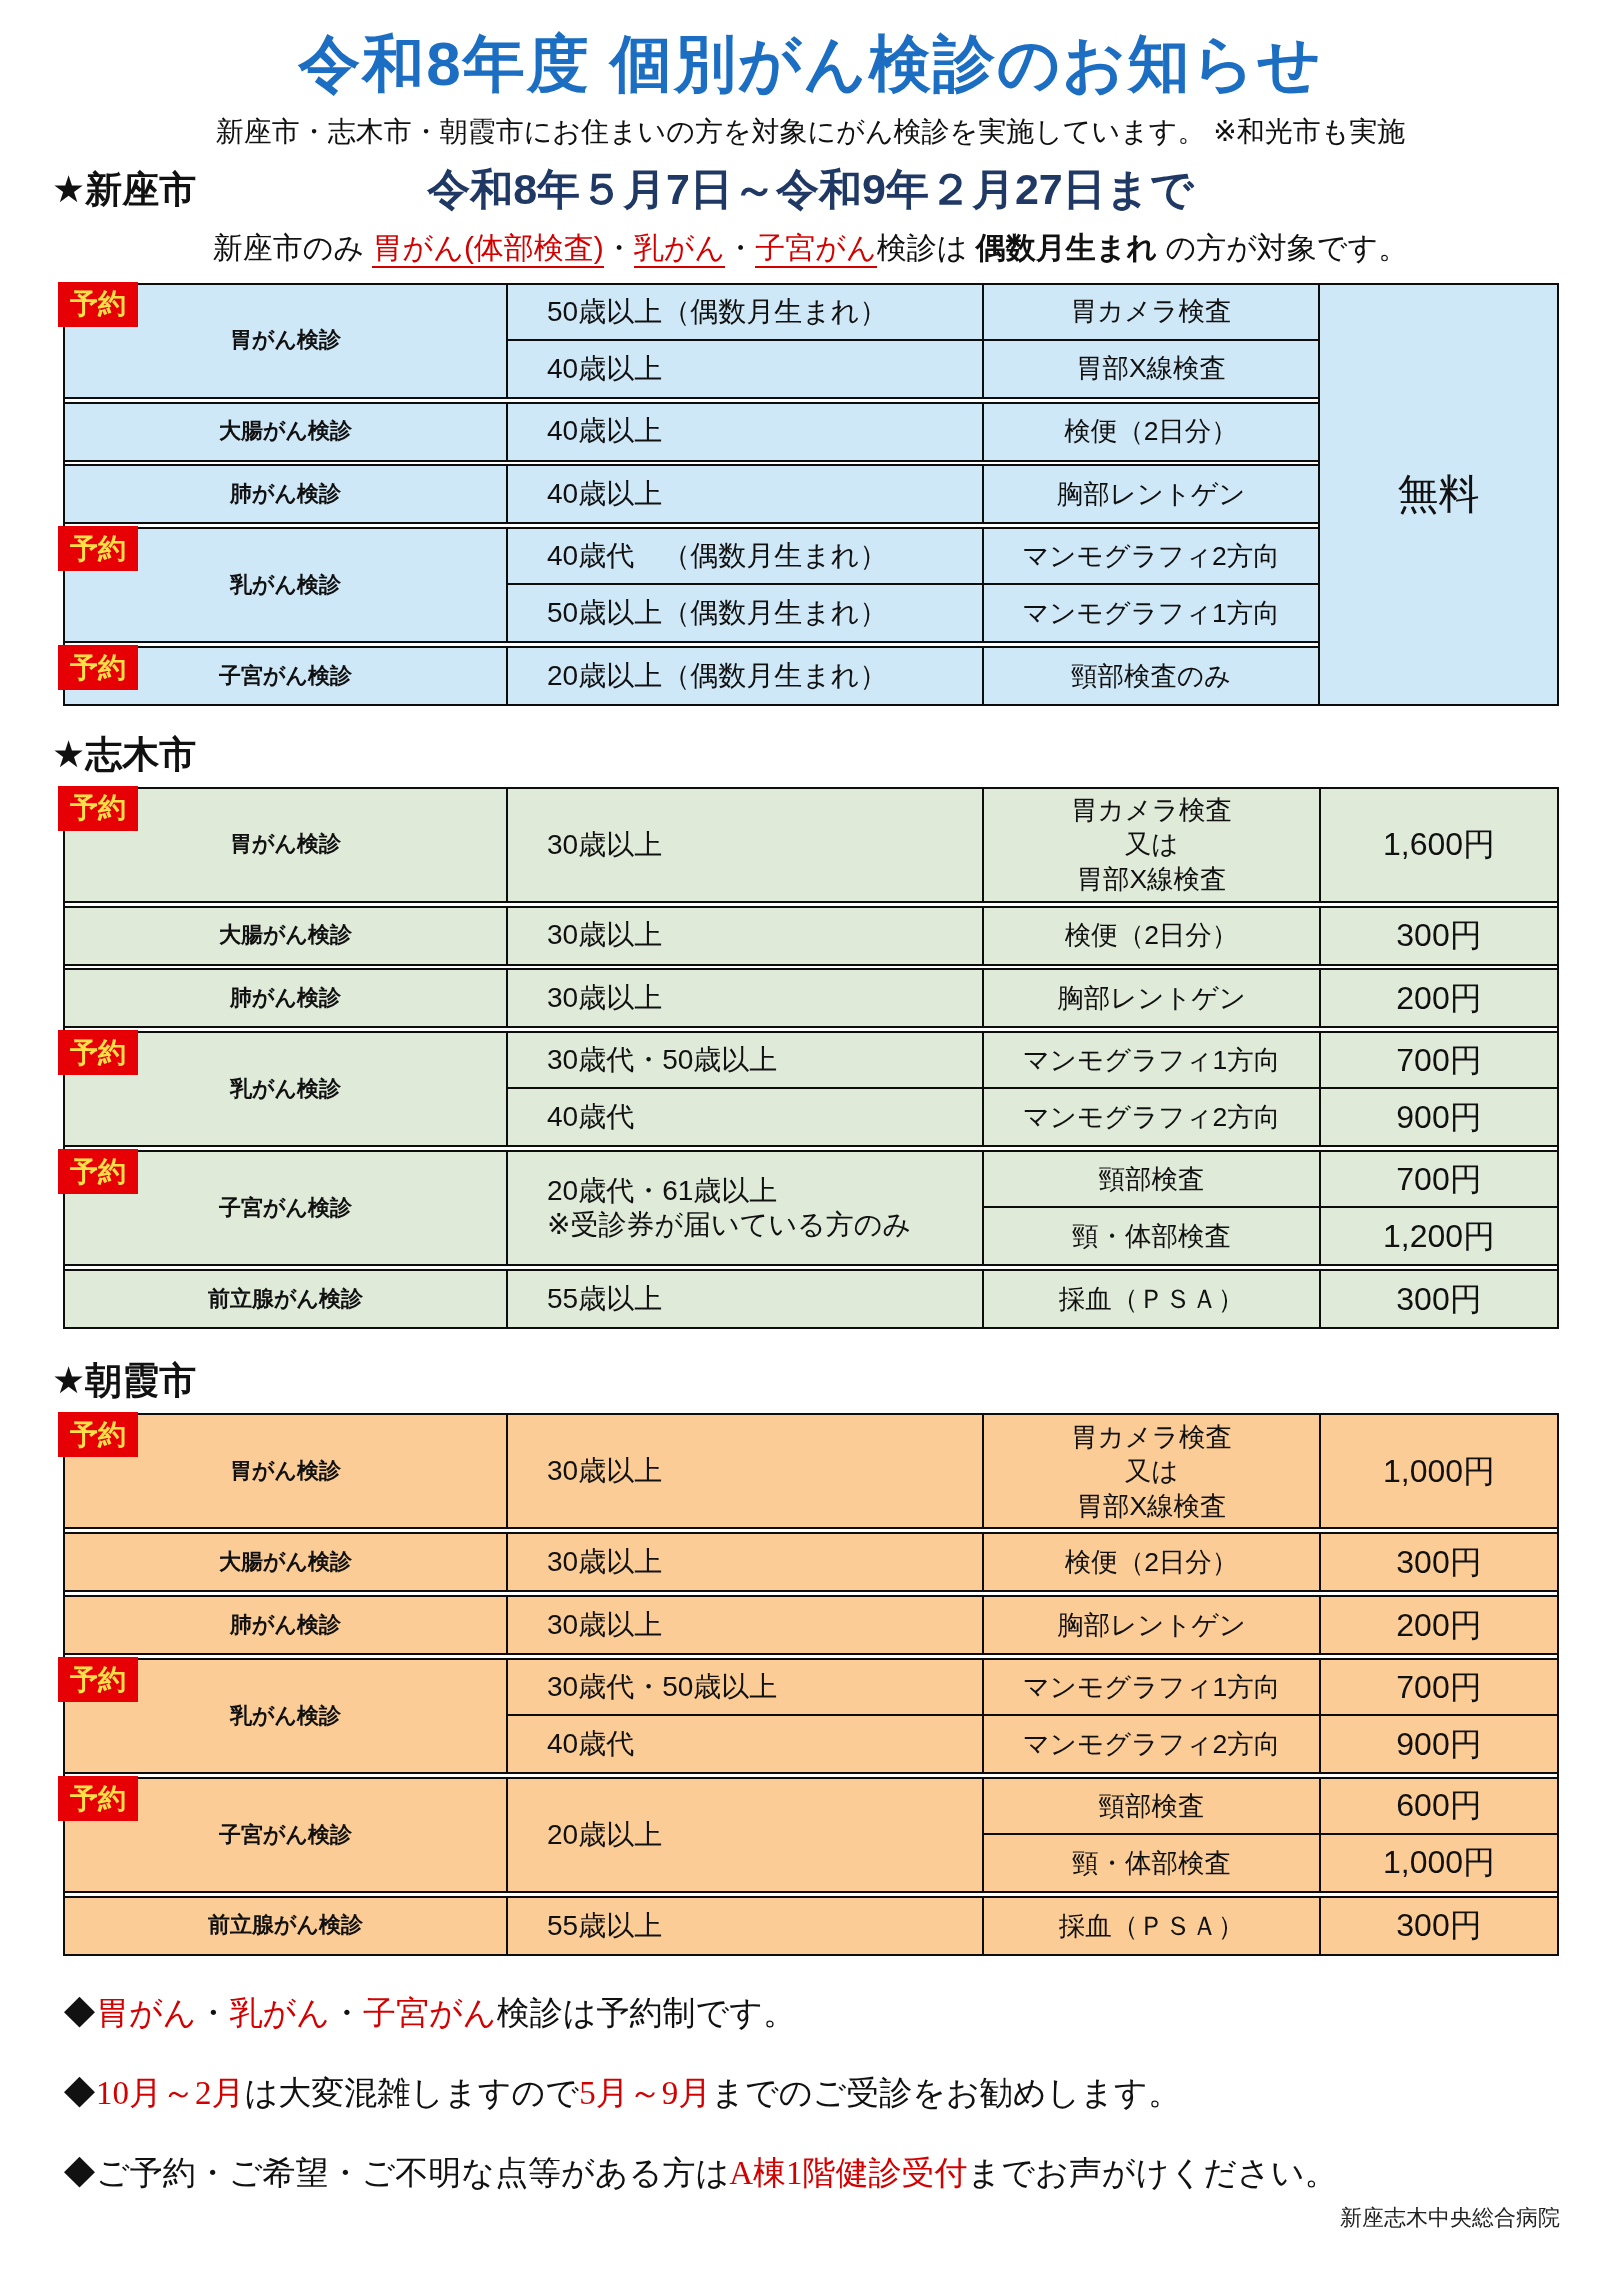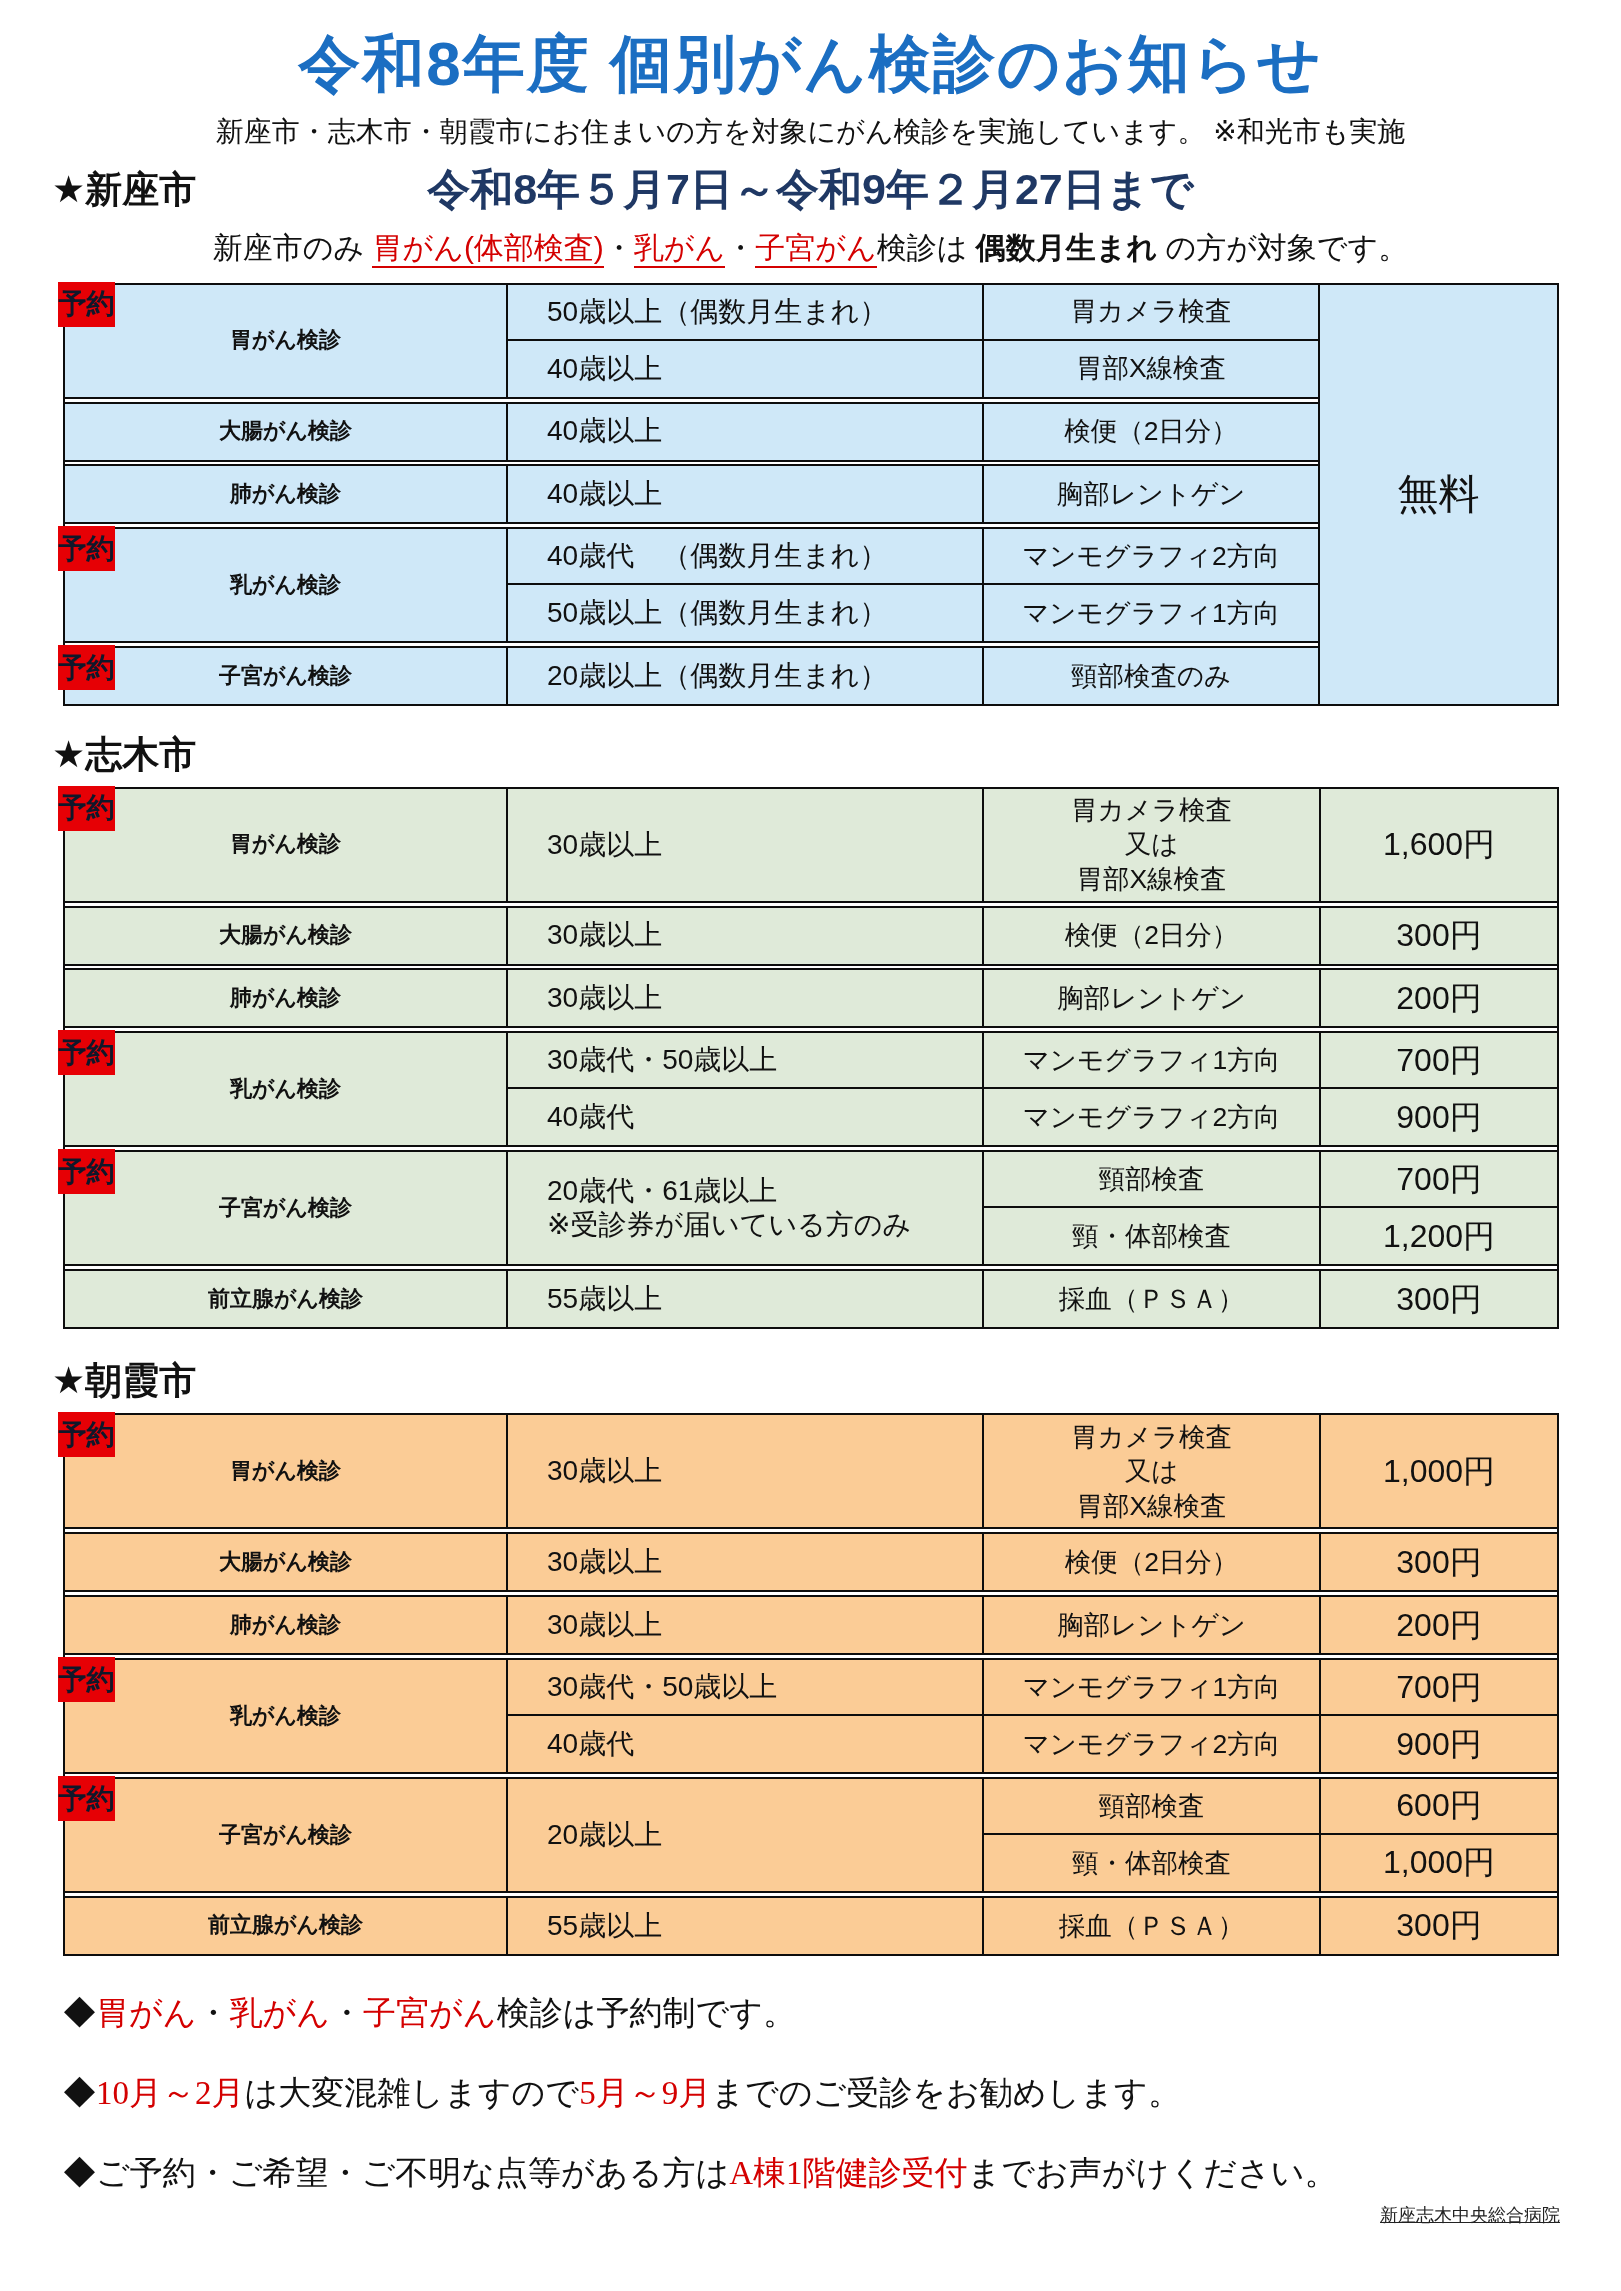--- a/index.html
+++ b/index.html
@@ -52,29 +52,29 @@
   .cn{justify-content:center;text-align:left;font-size:22px;border-right:2.9px solid #0d0d0d;font-weight:bold;}
   .ca{font-size:28px;padding-left:39px;padding-right:19.6px;border-right:2.9px solid #0d0d0d;white-space:pre-line;}
   .ce{justify-content:center;text-align:center;font-size:26.5px;white-space:pre-line;line-height:1.3;}
   .t23 .ce{border-right:2.9px solid #0d0d0d;}
   .cp{justify-content:center;font-size:32px;}
   .sp2{grid-row:span 2;}
   .bb{border-bottom:2px solid #0d0d0d;}
 
   .badge{
     position:absolute;top:-2.9px;left:-6.9px;z-index:3;
-    width:57px;height:45px;
-    background:var(--badge_red,#e60005);color:#0f172a;
+    width:80px;height:45px;
+    background:var(--badge_red,#e60005);color:#fde047;
     font-size:28px;font-weight:bold;
     display:flex;align-items:center;justify-content:center;
   }
 
   .fn{margin:35px 0 0 63px;font-size:33px;font-family:Liberation Serif, serif;}
   .red{color:var(--red,#d40000);}
-  .hosp{position:absolute;top:2203px;right:61px;font-size:18px;color:#222;text-decoration:underline;}
+  .hosp{position:absolute;top:2203px;right:61px;font-size:22px;color:#222;}
 </style>
 </head>
 <body>
 
 <div class="title">令和8年度 個別がん検診のお知らせ</div>
 <div class="subtitle">新座市・志木市・朝霞市にお住まいの方を対象にがん検診を実施しています。 ※和光市も実施</div>
 
 <div class="city-row">
   <span class="city">★新座市</span>
   <div class="period">令和8年５月7日～令和9年２月27日まで</div>

